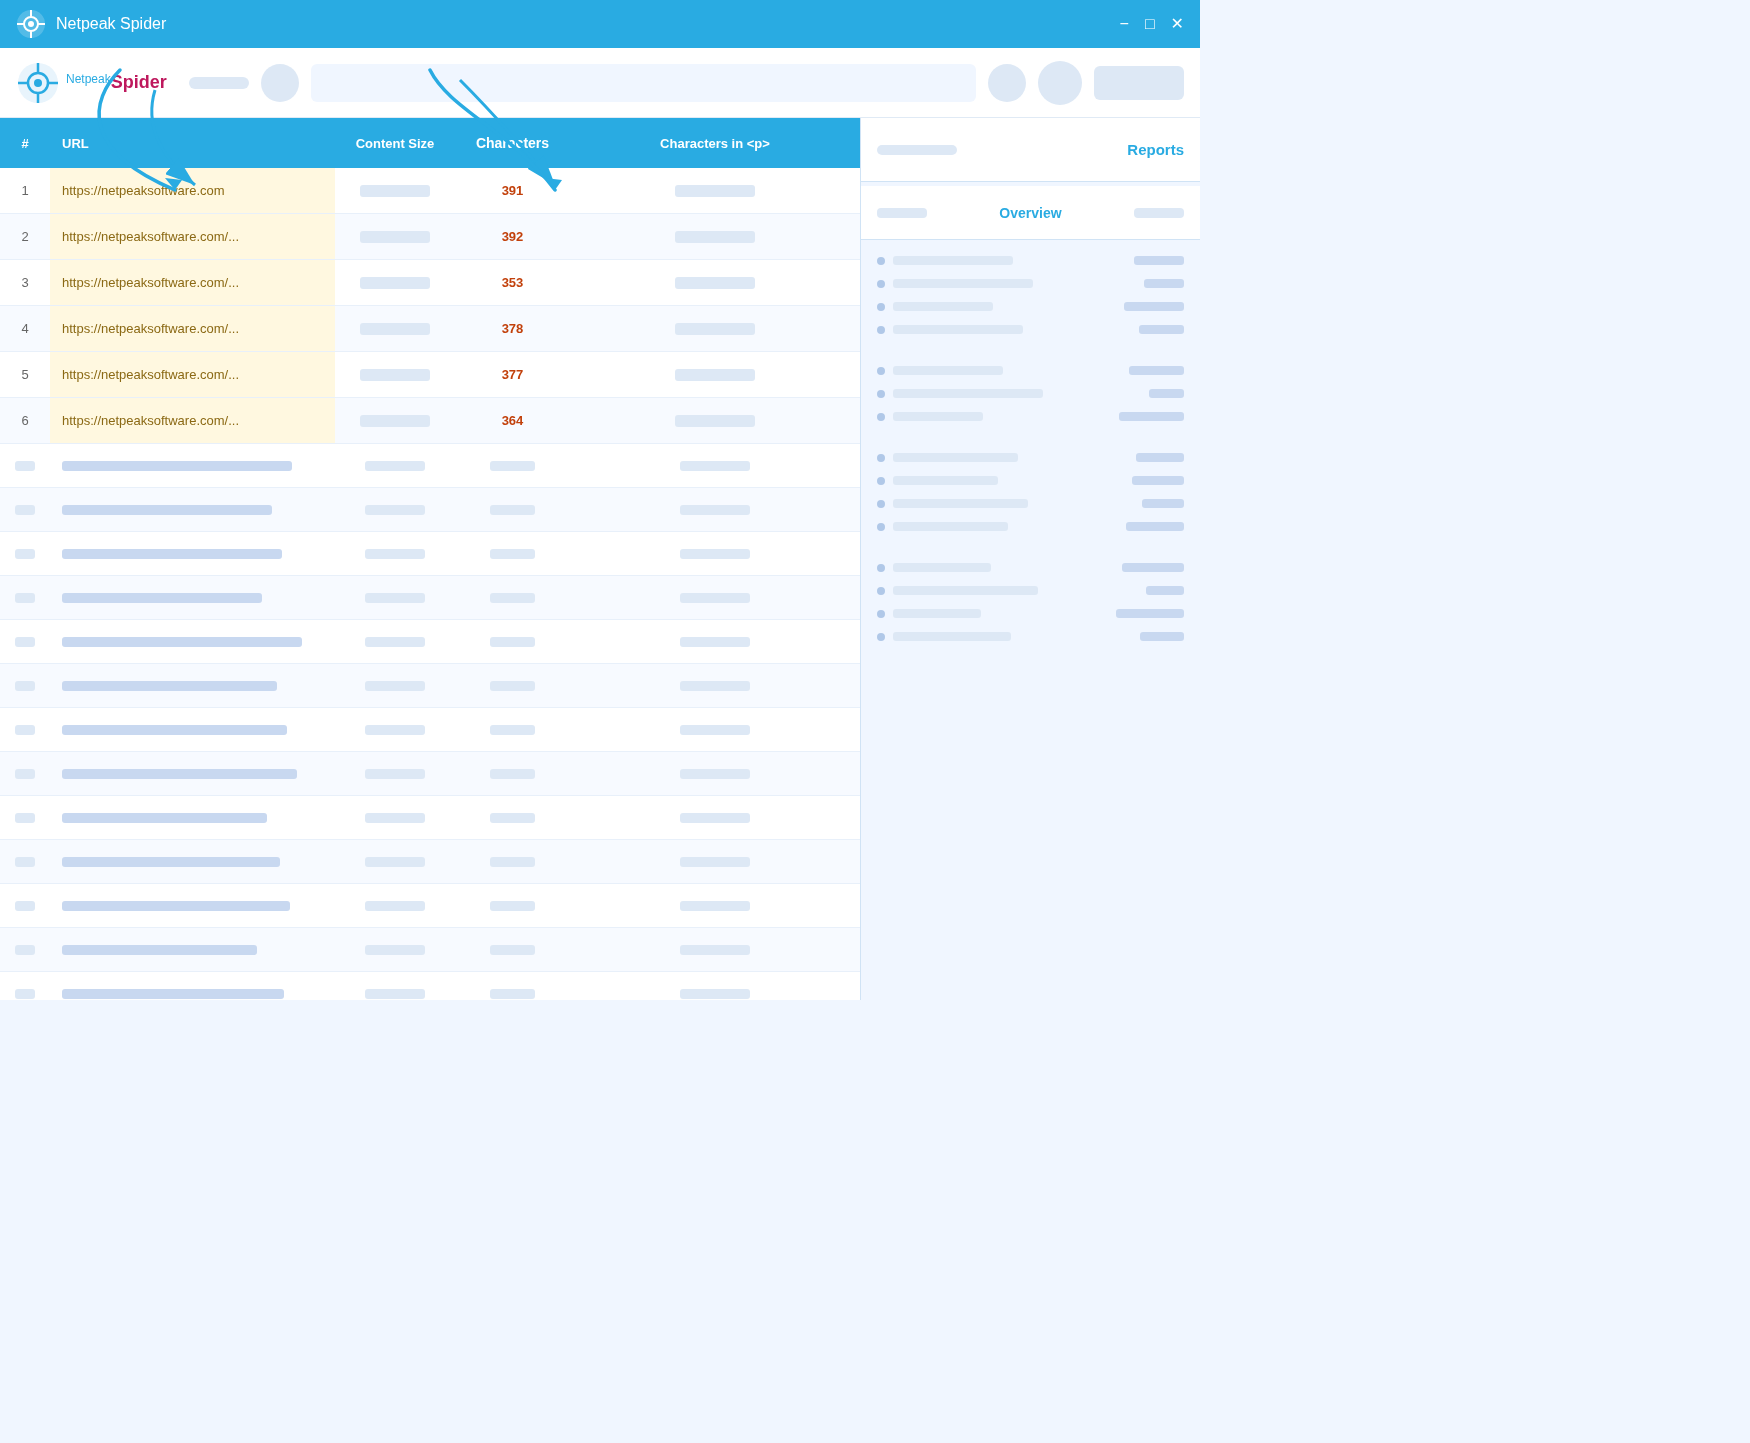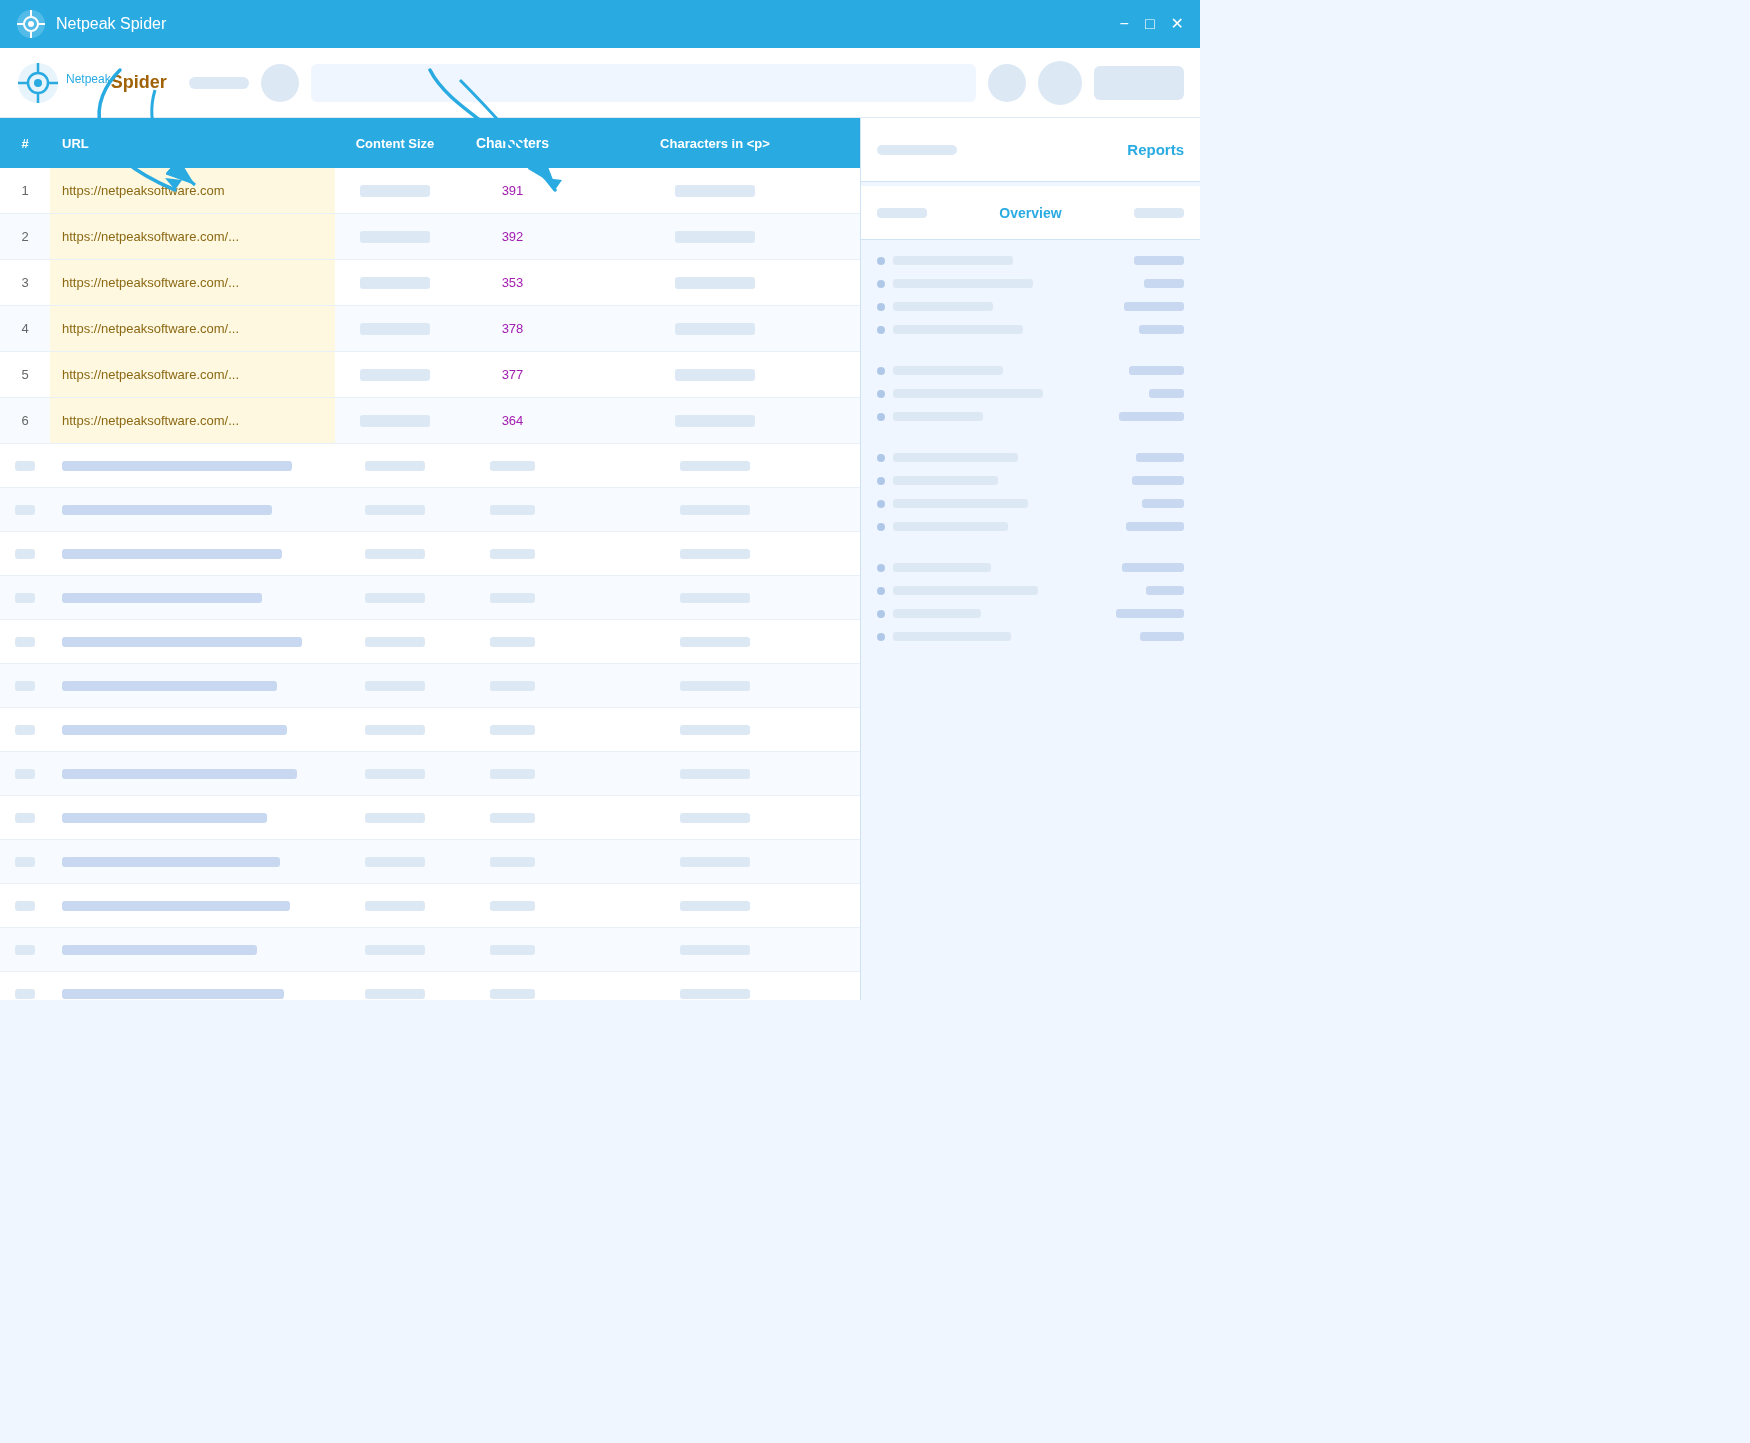--- a/index.html
+++ b/index.html
@@ -65,21 +65,21 @@
     .toolbar-logo-text {
       display: flex;
       flex-direction: row;
       line-height: 1.2;
     }
     .toolbar-logo-top {
       color: #29abe2;
       font-size: 12px;
     }
     .toolbar-logo-bottom {
-      color: #a16207;
+      color: #be185d;
       font-size: 18px;
       font-weight: 700;
     }
     .toolbar-skeleton-short {
       background: #dde8f5;
       border-radius: 6px;
       height: 12px;
     }
     .toolbar-avatar {
       width: 38px;
@@ -229,23 +229,23 @@
     .td-content-size-inner {
       background: #dde8f5;
       border-radius: 3px;
       height: 12px;
       width: 70px;
     }
     .td-characters {
       width: 115px;
       min-width: 115px;
       text-align: right;
-      color: #a21caf;
+      color: #c2410c;
       font-size: 13px;
-      font-weight: 400;
+      font-weight: 700;
       height: 100%;
       display: flex;
       align-items: center;
       justify-content: center;
     }
     .td-chars-p {
       flex: 1;
       height: 100%;
       display: flex;
       align-items: center;

